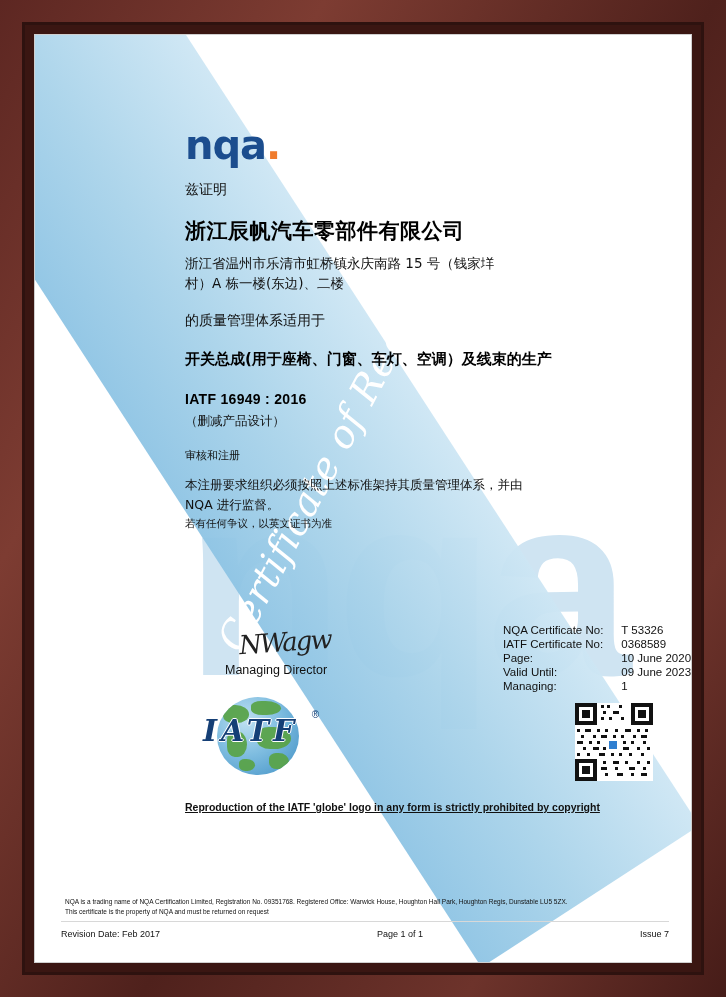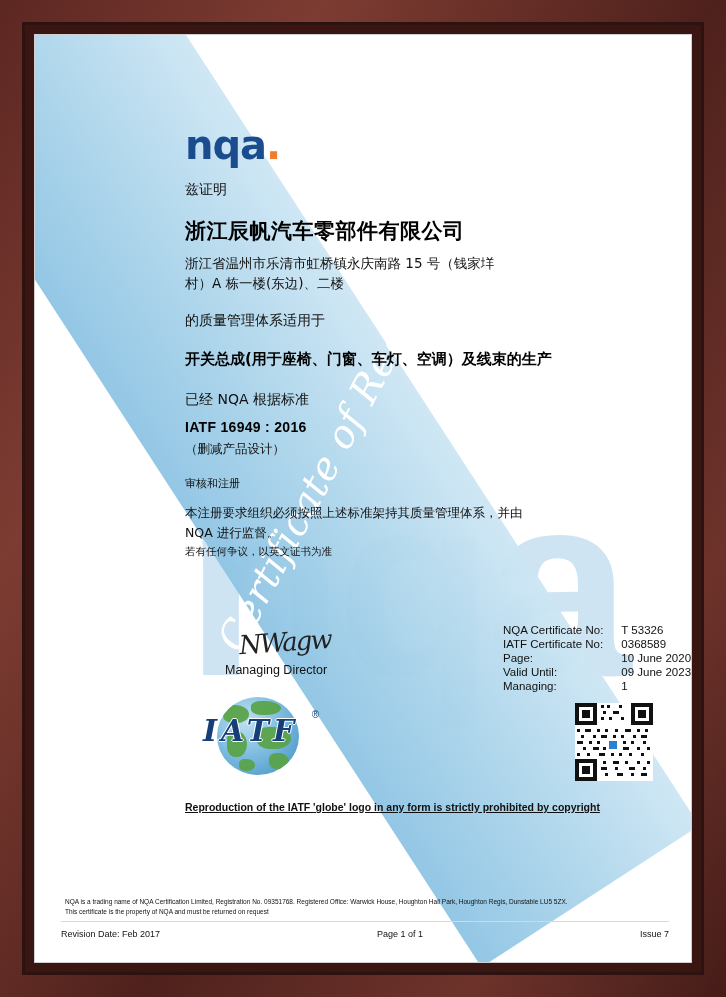--- a/index.html
+++ b/index.html
@@ -331,21 +331,20 @@
       <div class="hereby line-cn">兹证明</div>
 
       <div class="company line-cn">浙江辰帆汽车零部件有限公司</div>
 
       <div class="address line-cn">浙江省温州市乐清市虹桥镇永庆南路 15 号（钱家垟村）A 栋一楼(东边)、二楼</div>
 
       <div class="qms-applies line-cn">的质量管理体系适用于</div>
 
       <div class="scope line-cn">开关总成(用于座椅、门窗、车灯、空调）及线束的生产</div>
 
-      <div class="standard-intro line-cn">已经 NQA 根据标准</div>
 
       <div class="standard">IATF 16949 : 2016</div>
 
       <div class="standard-note line-cn">（删减产品设计）</div>
 
       <div class="assessed line-cn">审核和注册</div>
 
       <div class="body-note line-cn">本注册要求组织必须按照上述标准架持其质量管理体系，并由 NQA 进行监督。</div>
       <div class="body-note-small line-cn">若有任何争议，以英文证书为准</div>
     </div>

